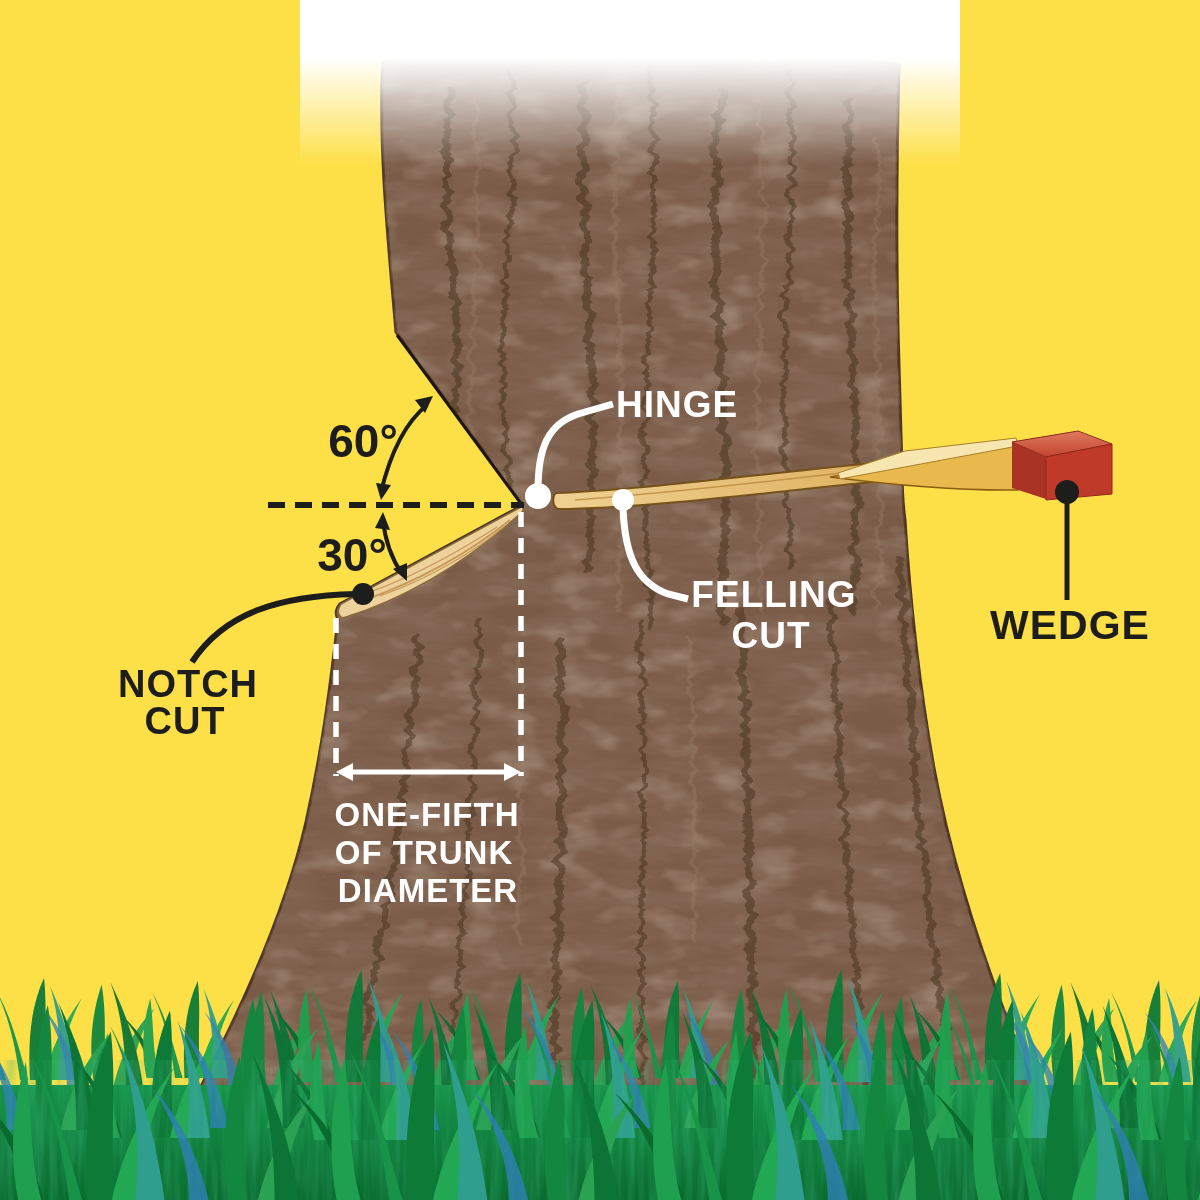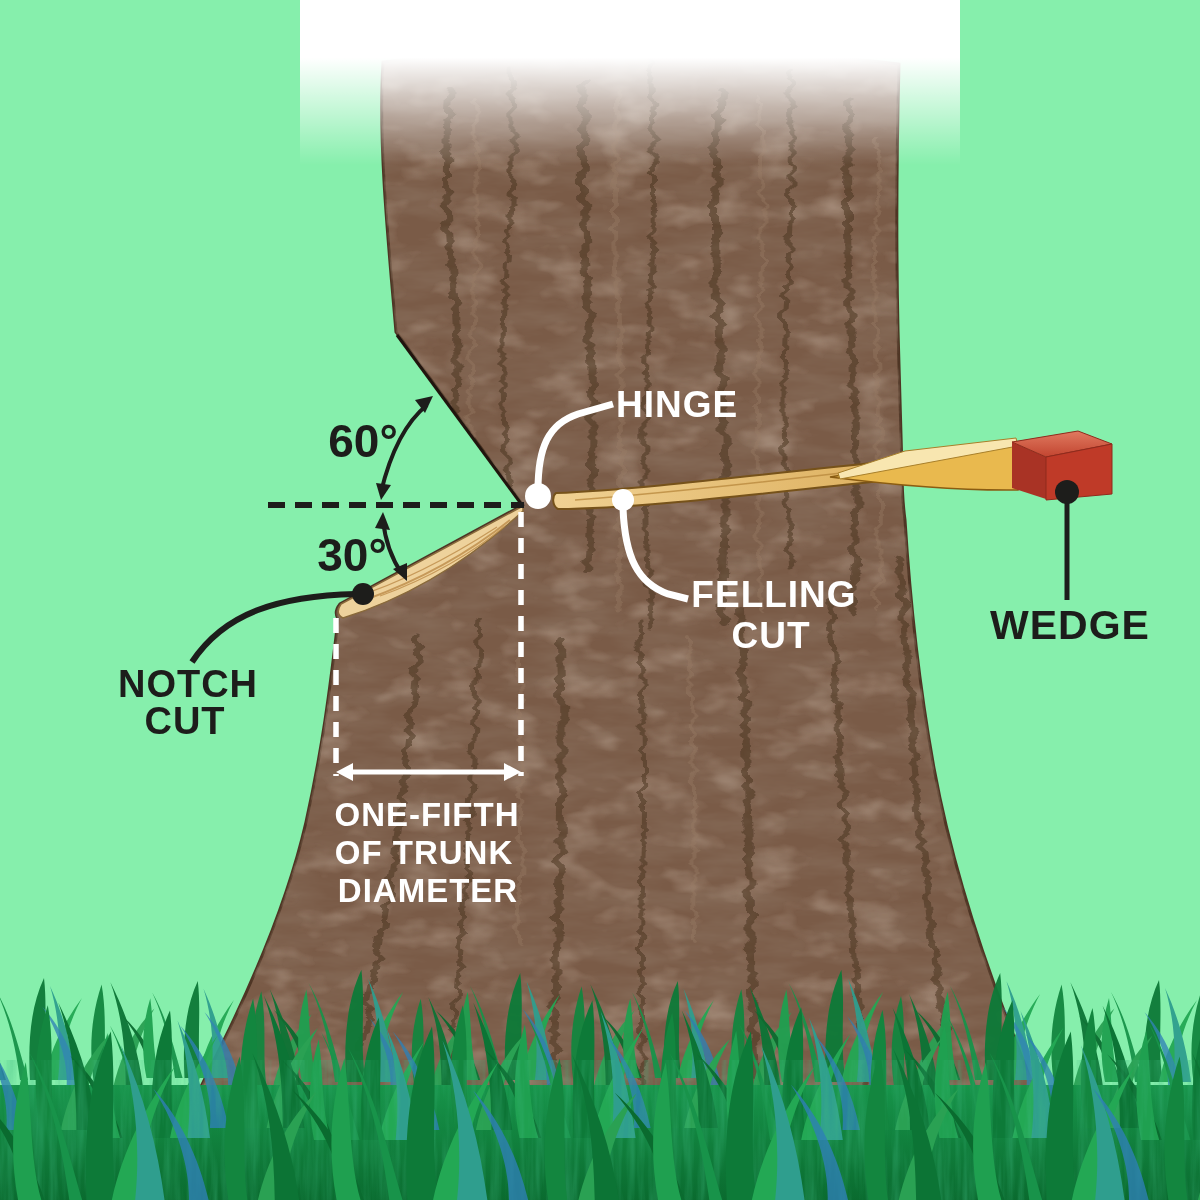--- a/index.html
+++ b/index.html
@@ -1,16 +1,16 @@
 <!DOCTYPE html>
 <html><head>
 <meta charset="utf-8">
 <style>
   html,body{margin:0;padding:0;background:#ffffff;}
-  #canvas{position:relative;width:1200px;height:1200px;background:#86efac;overflow:hidden;
+  #canvas{position:relative;width:1200px;height:1200px;background:#fde047;overflow:hidden;
           font-family:"Liberation Sans",sans-serif;}
   svg{display:block;}
   text{font-family:"Liberation Sans",sans-serif;font-weight:bold;}
 </style>
 </head>
 <body>
 
 <div id="canvas">
 <svg width="1200" height="1200" viewBox="0 0 1200 1200">
   <defs>

